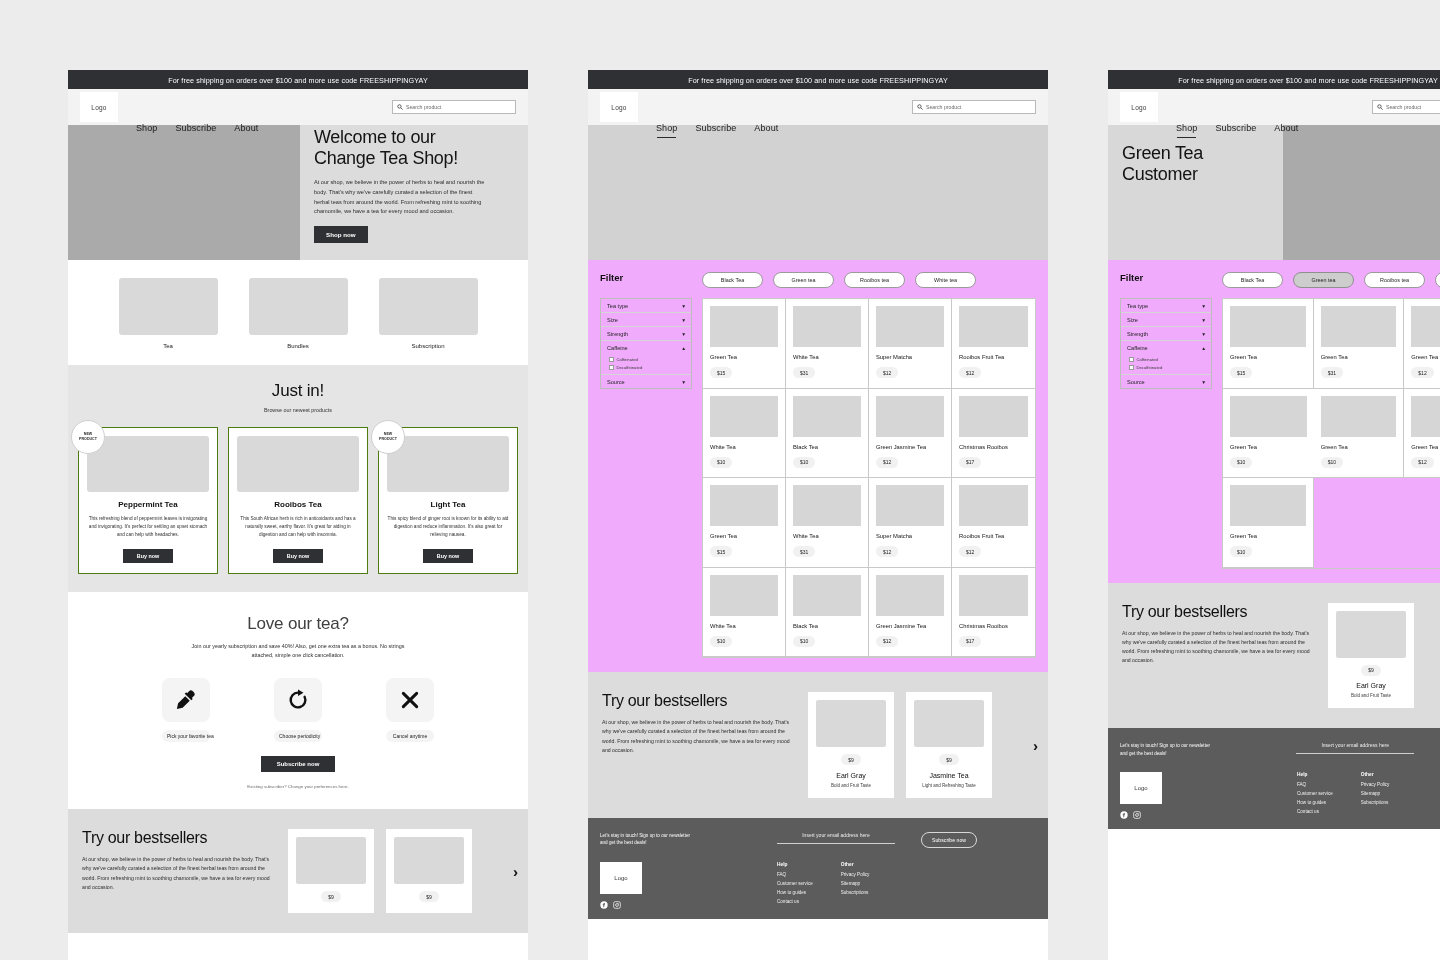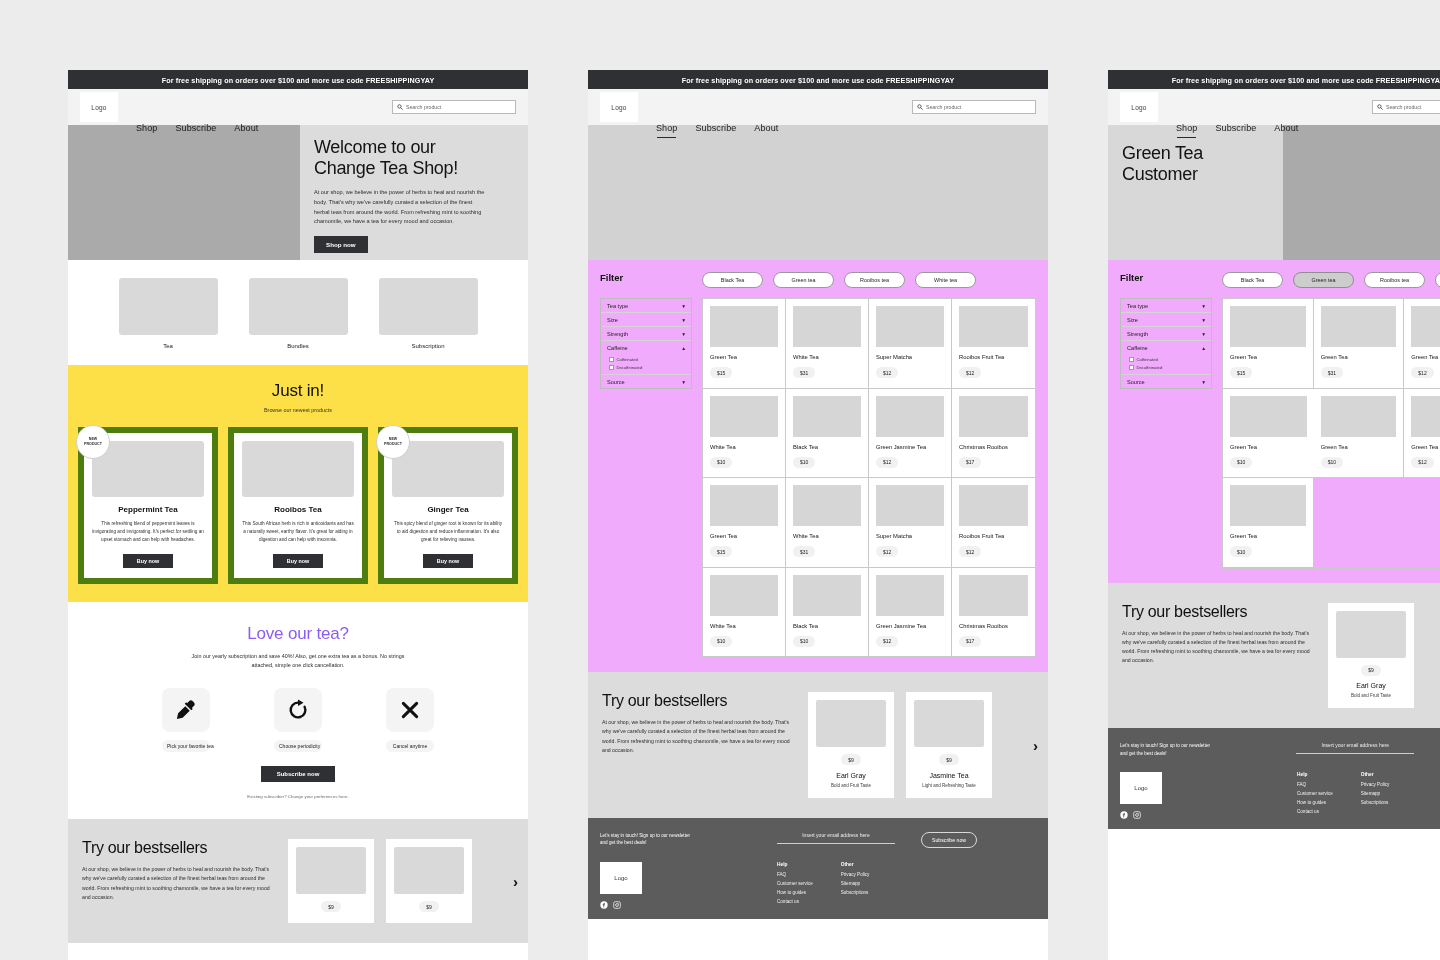--- a/index.html
+++ b/index.html
@@ -13,21 +13,21 @@
 
   
   .panel { position: absolute; overflow: hidden; background: #fff; }
   #panel-home { left: 68px; top: 70px; width: 460px; height: 890px; }
   #panel-shop { left: 588px; top: 70px; width: 460px; height: 890px; }
   #panel-green { left: 1108px; top: 70px; width: 400px; height: 890px; }
 
   
   .announce {
     background: #2e3033; color: #fff;
-    font-size: 7.2px; font-weight: bold; letter-spacing: .1px;
+    font-size: 7.2px; font-weight: normal; letter-spacing: .1px;
     text-align: center; padding: 6px 0 11px; height: 19px;
     white-space: nowrap;
   }
   
   .nav {
     height: 36px; background: #f3f3f3; display: flex; align-items: center;
     padding: 0 12px; position: relative;
   }
   .logo-box {
     width: 38px; height: 30px; background: #fff; display: flex;
@@ -47,21 +47,21 @@
     position: absolute; right: 12px; top: 50%; transform: translateY(-50%);
     width: 124px; height: 14px; border: 1px solid #b9b9b9; background: #fff;
     display: flex; align-items: center; gap: 3px; padding: 0 4px;
   }
   .search-box .ph { font-size: 5.2px; color: #6a6a6a; }
   .mag { width: 6px; height: 6px; flex: none; }
 
   
   .hero { display: flex; height: 135px; }
   .hero-img { width: 232px; background: #aaa; }
-  .hero-copy { flex: 1; background: #dcdcdc; padding: 12px 16px 0 14px; }
+  .hero-copy { flex: 1; background: #dcdcdc; padding: 2px 16px 0 14px; }
   .hero-copy h1 {
     font-size: 18px; line-height: 1.18; font-weight: 400;
     color: #141414; letter-spacing: -.3px;
   }
   .hero-copy p {
     font-size: 5.6px; line-height: 1.72; color: #2d2d2d; margin-top: 9px;
     max-width: 174px;
   }
   .btn-dark {
     display: inline-block; background: #2e3033; color: #fff;
@@ -69,45 +69,45 @@
   }
 
   
   .cats { background: #fff; padding: 18px 0 16px; display: flex;
           justify-content: center; gap: 31px; }
   .cat { width: 99px; }
   .cat-img { width: 99px; height: 57px; background: #d9d9d9; border-radius: 3px; }
   .cat-label { text-align: center; font-size: 6px; color: #222; margin-top: 8px; }
 
   
-  .justin { background: #fde047; padding: 16px 0 18px; }
+  .justin { background: #e5e5e5; padding: 16px 0 18px; }
   .justin h2 { text-align: center; font-size: 17px; font-weight: 400;
                color: #121212; letter-spacing: -.2px; }
   .justin .sub { text-align: center; font-size: 5.4px; color: #333; margin-top: 6px; }
   .prod-row { display: flex; gap: 10px; padding: 14px 10px 0; }
   .prod-card { position: relative; flex: 1; background: #fff; padding: 8px 8px 10px;
-               border: 6px solid #4d7c0f; }
+               border: 1px solid #4d7c0f; }
   .prod-img { height: 56px; background: #d9d9d9; border-radius: 3px; }
   .prod-title { text-align: center; font-size: 8px; font-weight: bold;
                 color: #111; margin-top: 8px; }
   .prod-desc { text-align: center; font-size: 4.7px; line-height: 1.75;
                color: #303030; margin-top: 6px; }
   .buy-btn { display: block; margin: 9px auto 0; background: #2e3033; color: #fff;
              font-size: 5.4px; font-weight: bold; padding: 4px 14px; border: 0; }
   .new-badge {
     position: absolute; left: -8px; top: -8px; width: 34px; height: 34px;
     border-radius: 50%; background: #fff; border: 1px solid #cfcfcf;
     display: flex; flex-direction: column; align-items: center;
     justify-content: center; font-size: 3.6px; font-weight: bold;
     color: #2b2b2b; line-height: 1.45; text-align: center;
   }
 
   
   .love { background: #fff; padding: 22px 0 20px; text-align: center; }
-  .love h2 { font-size: 17px; font-weight: 400; color: #8b5cf6; letter-spacing: -.2px; }
+  .love h2 { font-size: 17px; font-weight: 400; color: #404040; letter-spacing: -.2px; }
   .love p.lead { font-size: 5.4px; line-height: 1.8; color: #2d2d2d;
                  margin: 8px auto 0; max-width: 218px; }
   .perks { display: flex; justify-content: center; gap: 64px; margin-top: 17px; }
   .perk { width: 48px; }
   .perk-tile { width: 48px; height: 44px; background: #f4f4f4; border-radius: 8px;
                display: flex; align-items: center; justify-content: center; }
   .perk-label { margin-top: 8px; font-size: 5px; color: #222; background: #f4f4f4;
                 border-radius: 9px; padding: 3px 5px; white-space: nowrap; }
   .sub-btn { display: inline-block; background: #2e3033; color: #fff;
              font-size: 6px; font-weight: bold; padding: 5px 16px; margin-top: 14px; }
@@ -268,21 +268,21 @@
           <div class="prod-desc">This South African herb is rich in antioxidants and has a naturally sweet, earthy flavor. It's great for aiding in digestion and can help with insomnia.</div>
           <button class="buy-btn">Buy now</button>
         </div>
 
         <div class="prod-card">
           <div class="new-badge">
             <span>NEW</span>
             <span>PRODUCT</span>
           </div>
           <div class="prod-img"></div>
-          <div class="prod-title">Ginger Tea</div>
+          <div class="prod-title">Light Tea</div>
           <div class="prod-desc">This spicy blend of ginger root is known for its ability to aid digestion and reduce inflammation. It's also great for relieving nausea.</div>
           <button class="buy-btn">Buy now</button>
         </div>
 
       </div>
     </div>
 
     <div class="love">
       <h2>Love our tea?</h2>
       <p class="lead">Join our yearly subscription and save 40%! Also, get one extra tea as a bonus. No strings attached, simple one click cancellation.</p>

